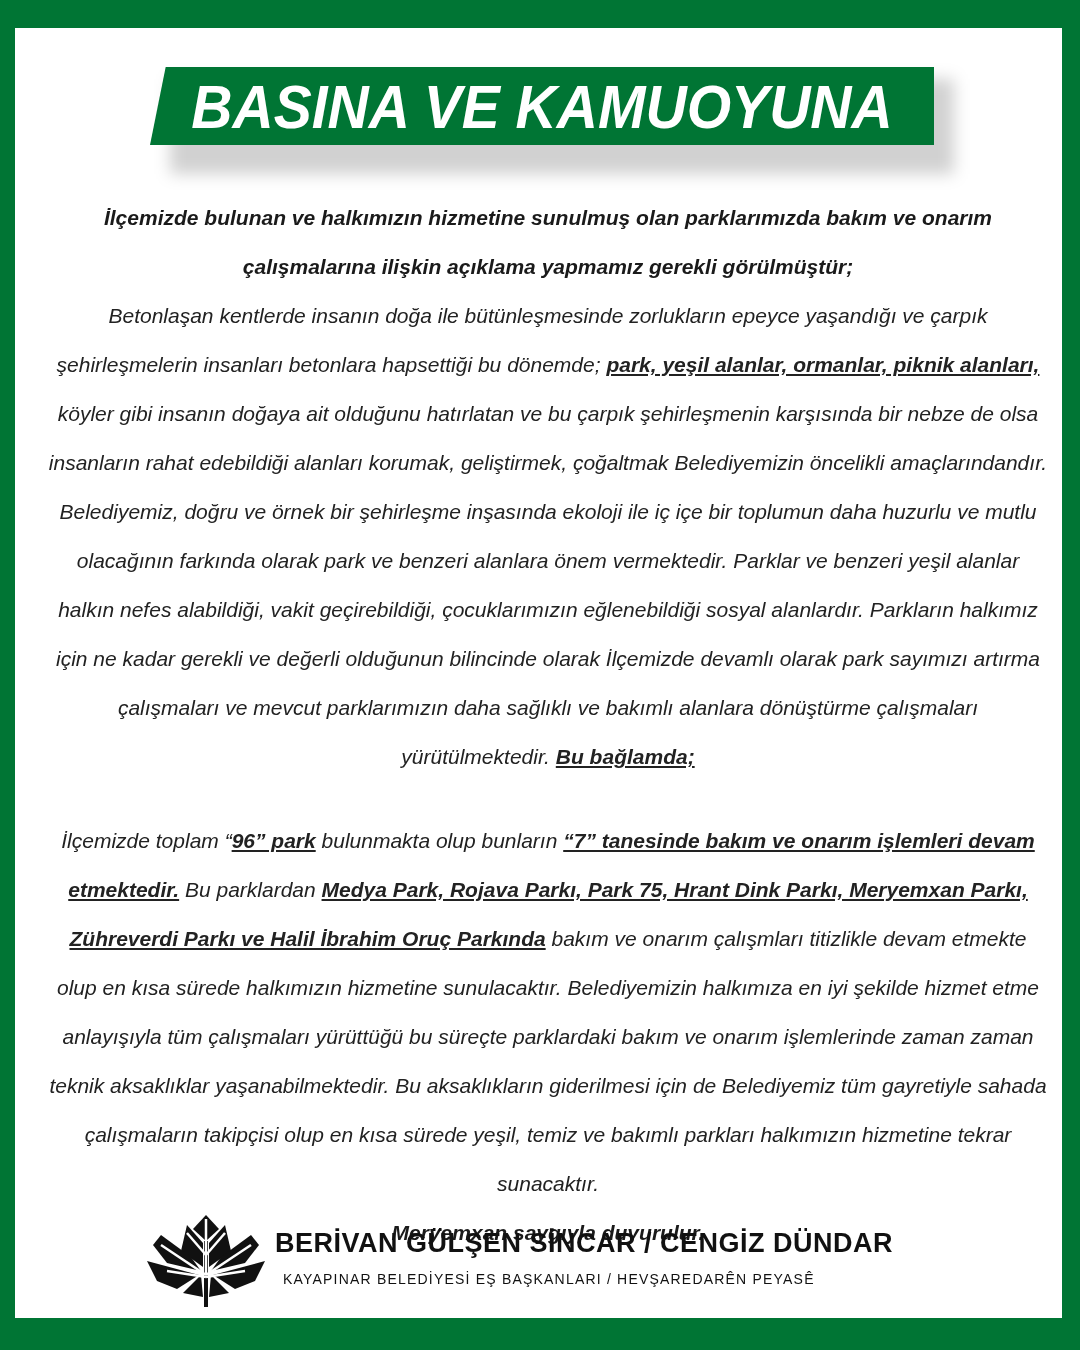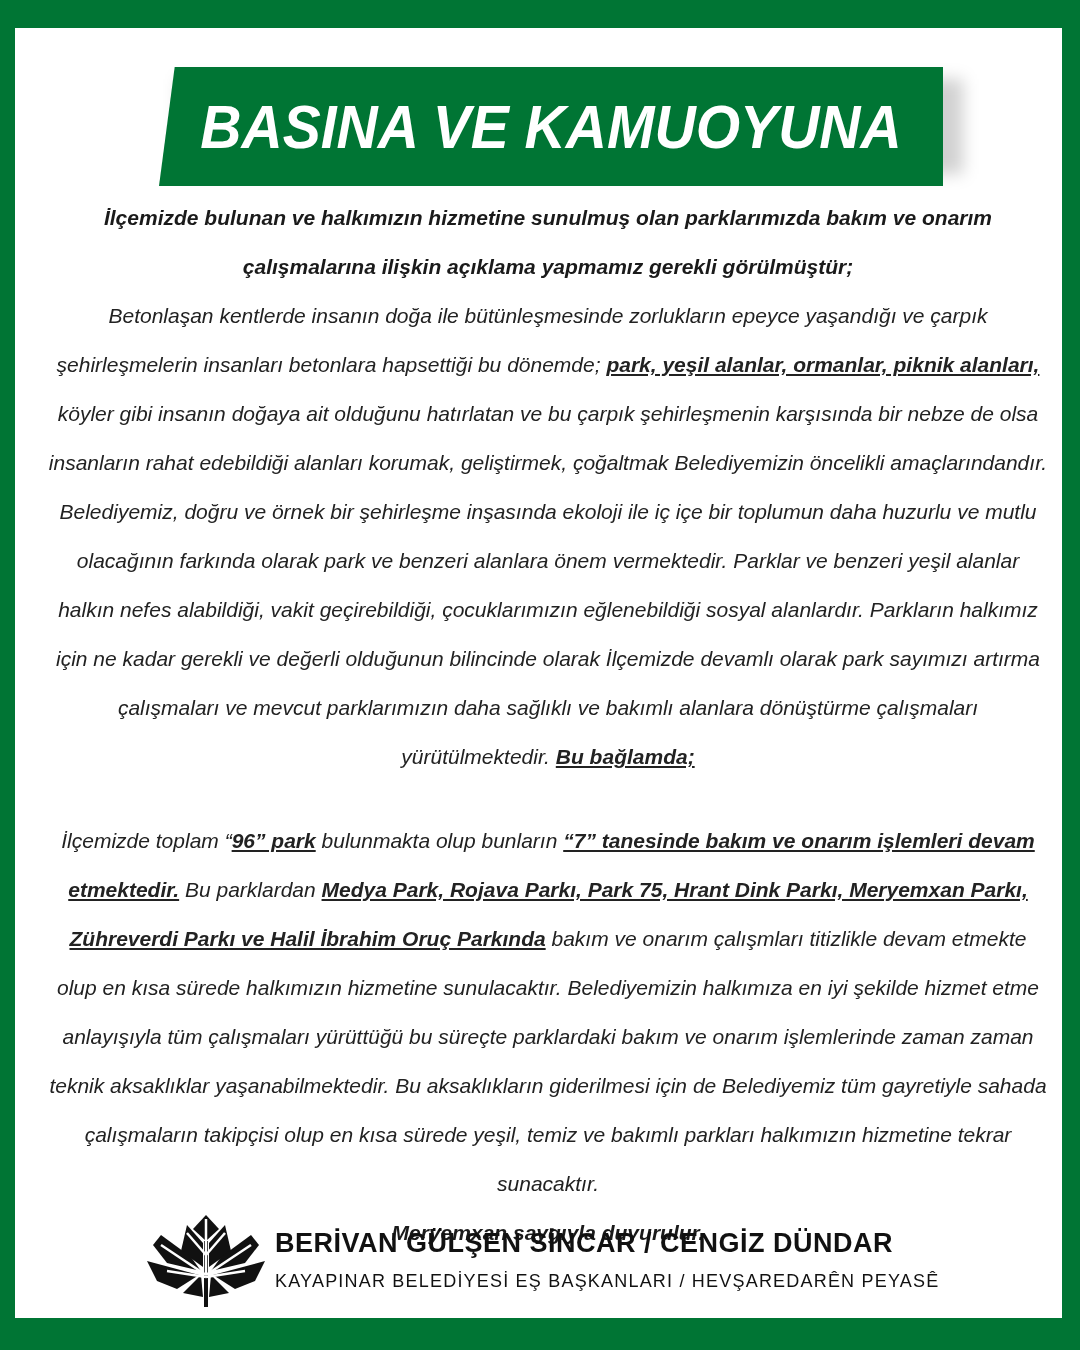--- a/index.html
+++ b/index.html
@@ -8,21 +8,21 @@
     background: #007534;
     position: relative; overflow: hidden;
     font-family: "Liberation Sans", sans-serif;
   }
   .page {
     position: absolute; left: 15px; top: 28px;
     width: 1047px; height: 1290px;
     background: #ffffff;
   }
   .banner-wrap {
-    position: absolute; left: 159px; top: 67px; width: 784px; height: 119px;
+    position: absolute; left: 150px; top: 67px; width: 784px; height: 78px;
   }
   .banner {
     position: absolute; left: 0; top: 0; width: 100%; height: 100%;
     background: #007534;
     clip-path: polygon(2% 0, 100% 0, 100% 100%, 0 100%);
     box-shadow: 10px 10px 14px rgba(0,0,0,0.4);
   }
   .banner-shadow {
     position: absolute; left: 20px; top: 12px; width: 784px; height: 95px;
     background: rgba(0,0,0,0.18); filter: blur(8px);
@@ -50,22 +50,22 @@
   .footer {
     position: absolute; left: 147px; top: 1215px; width: 800px; height: 90px;
   }
   .leaf { position: absolute; left: 0; top: 0; width: 118px; height: 92px; }
   .sig-name {
     position: absolute; left: 128px; top: 13px;
     font-size: 27px; font-weight: bold; color: #111;
     letter-spacing: 0.5px; white-space: nowrap;
   }
   .sig-title {
-    position: absolute; left: 128px; top: 56px;
-    font-size: 18px; color: #111; letter-spacing: 1.2px; white-space: nowrap;
+    position: absolute; left: 136px; top: 56px;
+    font-size: 14px; color: #111; letter-spacing: 1.2px; white-space: nowrap;
   }
 </style>
 </head>
 <body>
 
 <div class="page"></div>
 
 <div class="banner-wrap">
   <div class="banner-shadow"></div>
   <div class="banner"></div>

